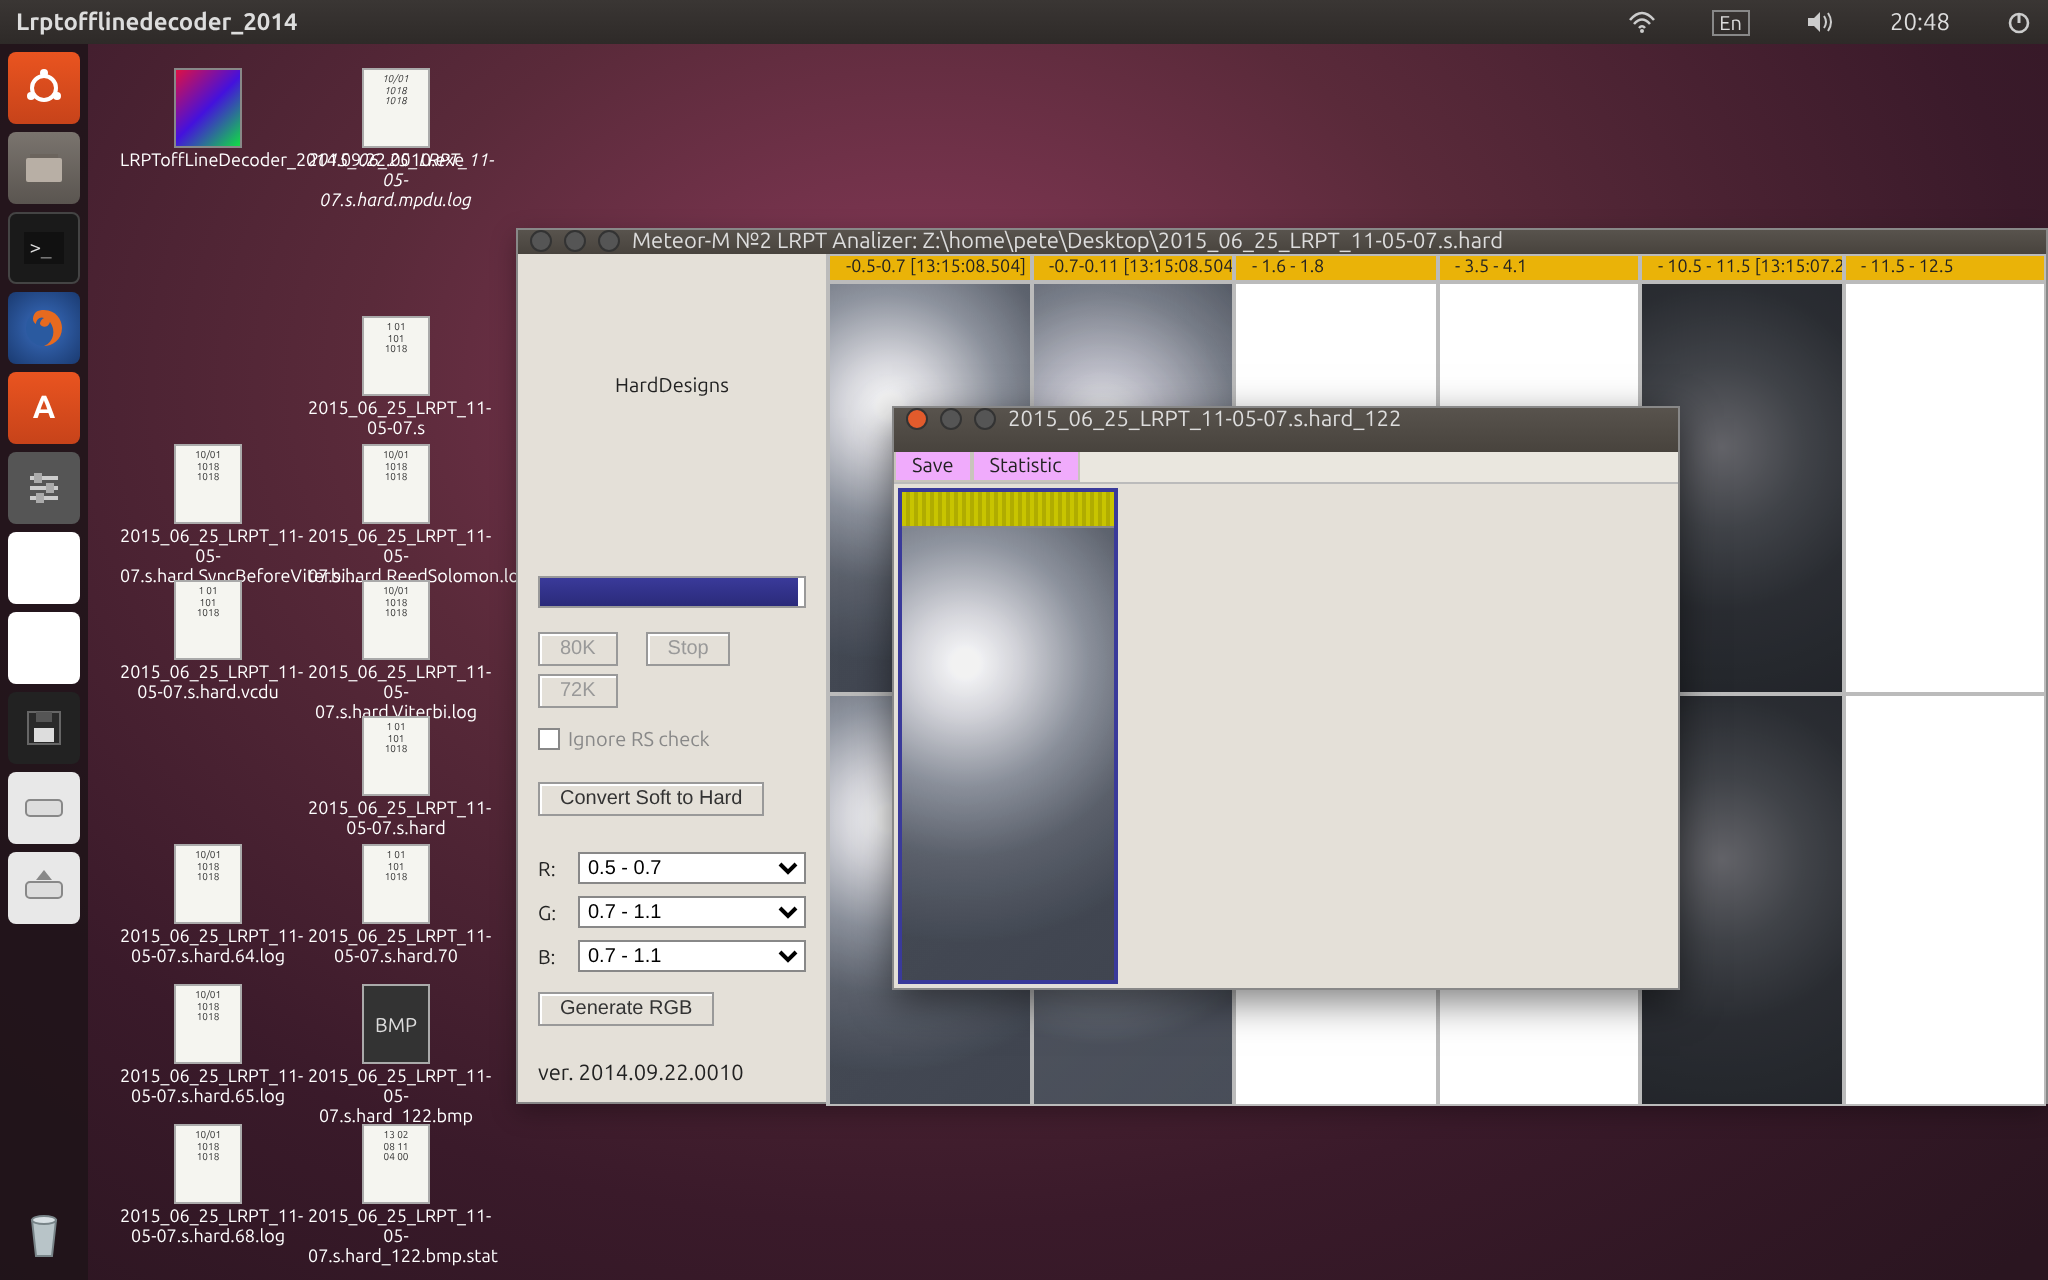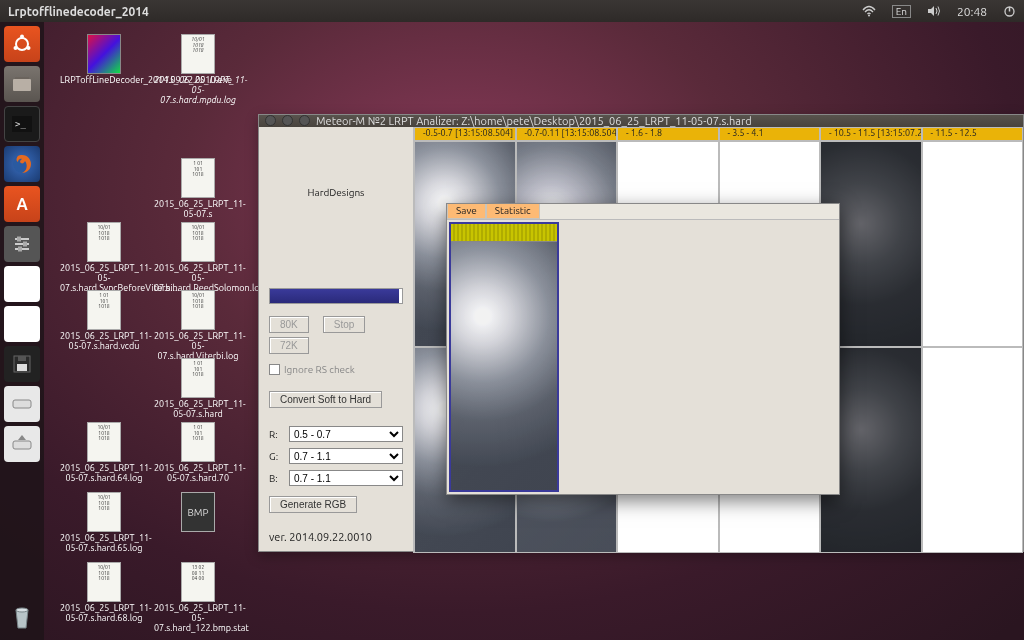--- a/index.html
+++ b/index.html
@@ -21,21 +21,21 @@
     top: 0; left: 0; right: 0;
     height: 22px;
     background: linear-gradient(#3a3634, #2e2a28);
     display: flex;
     align-items: center;
     color: #ddd;
     font-size: 12px;
     padding: 0 8px;
   }
   .top-panel .title { flex: 1; font-weight: bold; }
-  .top-panel .indicators { display: flex; gap: 16px; align-items: center; text-align: center; }
+  .top-panel .indicators { display: flex; gap: 28px; align-items: center; text-align: center; }
   .top-panel .indicator-box { border: 1px solid #888; padding: 0 3px; font-size: 10px; }
   .top-panel svg { display:block; }
 
   
   .launcher {
     position: absolute;
     top: 22px; left: 0;
     width: 44px;
     bottom: 0;
     background: rgba(30,20,25,0.85);
@@ -223,21 +223,21 @@
   .menubar {
     height: 16px;
     background: #eae7df;
     border-bottom: 1px solid #bbb;
     display:flex; gap:0; font-size:10px; color:#222;
   }
   .menubar span{
     padding: 1px 8px;
     border:1px solid #c8c4bc;
     border-top:none;
-    background:#fdba74;
+    background:#f0abfc;
   }
   .img-body {
     flex:1;
     background:#e4e0d8;
     display:flex;
   }
   .img-strip {
     width: 110px;
     border: 2px solid #3a3a9a;
     margin: 2px;
@@ -356,21 +356,21 @@
 <div class="desktop-icon" style="left:154px; top:34px;font-style:italic;"><div class="thumb">10/01<br>1018<br>1018</div><span>2015_06_25_LRPT_11-05-07.s.hard.mpdu.log</span></div>
 <div class="desktop-icon" style="left:154px; top:158px;"><div class="thumb">1 01<br>101<br>1018</div><span>2015_06_25_LRPT_11-05-07.s</span></div>
 <div class="desktop-icon" style="left:60px; top:222px;"><div class="thumb">10/01<br>1018<br>1018</div><span>2015_06_25_LRPT_11-05-07.s.hard.SyncBeforeViterbi...</span></div>
 <div class="desktop-icon" style="left:154px; top:222px;"><div class="thumb">10/01<br>1018<br>1018</div><span>2015_06_25_LRPT_11-05-07.s.hard.ReedSolomon.log</span></div>
 <div class="desktop-icon" style="left:60px; top:290px;"><div class="thumb">1 01<br>101<br>1018</div><span>2015_06_25_LRPT_11-05-07.s.hard.vcdu</span></div>
 <div class="desktop-icon" style="left:154px; top:290px;"><div class="thumb">10/01<br>1018<br>1018</div><span>2015_06_25_LRPT_11-05-07.s.hard.Viterbi.log</span></div>
 <div class="desktop-icon" style="left:154px; top:358px;"><div class="thumb">1 01<br>101<br>1018</div><span>2015_06_25_LRPT_11-05-07.s.hard</span></div>
 <div class="desktop-icon" style="left:60px; top:422px;"><div class="thumb">10/01<br>1018<br>1018</div><span>2015_06_25_LRPT_11-05-07.s.hard.64.log</span></div>
 <div class="desktop-icon" style="left:154px; top:422px;"><div class="thumb">1 01<br>101<br>1018</div><span>2015_06_25_LRPT_11-05-07.s.hard.70</span></div>
 <div class="desktop-icon" style="left:60px; top:492px;"><div class="thumb">10/01<br>1018<br>1018</div><span>2015_06_25_LRPT_11-05-07.s.hard.65.log</span></div>
-<div class="desktop-icon" style="left:154px; top:492px;"><div class="thumb bmp">BMP</div></div>
+<div class="desktop-icon" style="left:154px; top:492px;"><div class="thumb bmp">BMP</div><span>2015_06_25_LRPT_11-05-07.s.hard_122.bmp</span></div>
 <div class="desktop-icon" style="left:60px; top:562px;"><div class="thumb">10/01<br>1018<br>1018</div><span>2015_06_25_LRPT_11-05-07.s.hard.68.log</span></div>
 <div class="desktop-icon" style="left:154px; top:562px;"><div class="thumb">13 02<br>08 11<br>04 00</div><span>2015_06_25_LRPT_11-05-07.s.hard_122.bmp.stat</span></div>
 
 <div class="win-analyzer">
   <div class="win-titlebar">
     <span class="tbtn"></span>
     <span class="tbtn"></span>
     <span class="tbtn"></span>
     <span>Meteor-M №2 LRPT Analizer: Z:\home\pete\Desktop\2015_06_25_LRPT_11-05-07.s.hard</span>
   </div>
@@ -436,20 +436,26 @@
       <div class="ch-cell"></div>
       <div class="ch-cell">
           <div class="cloud-img ch5"></div>
         </div>
       <div class="ch-cell"></div>
     </div>
   </div>
 </div>
 
 <div class="win-img">
+  <div class="win-titlebar">
+    <span class="tbtn close"></span>
+    <span class="tbtn min"></span>
+    <span class="tbtn max"></span>
+    <span>2015_06_25_LRPT_11-05-07.s.hard_122</span>
+  </div>
   <div class="menubar">
     <span>Save</span>
     <span>Statistic</span>
   </div>
   <div class="img-body">
     <div class="img-strip">
       <div class="strip-header"></div>
       <div class="cloud-img"></div>
     </div>
   </div>

